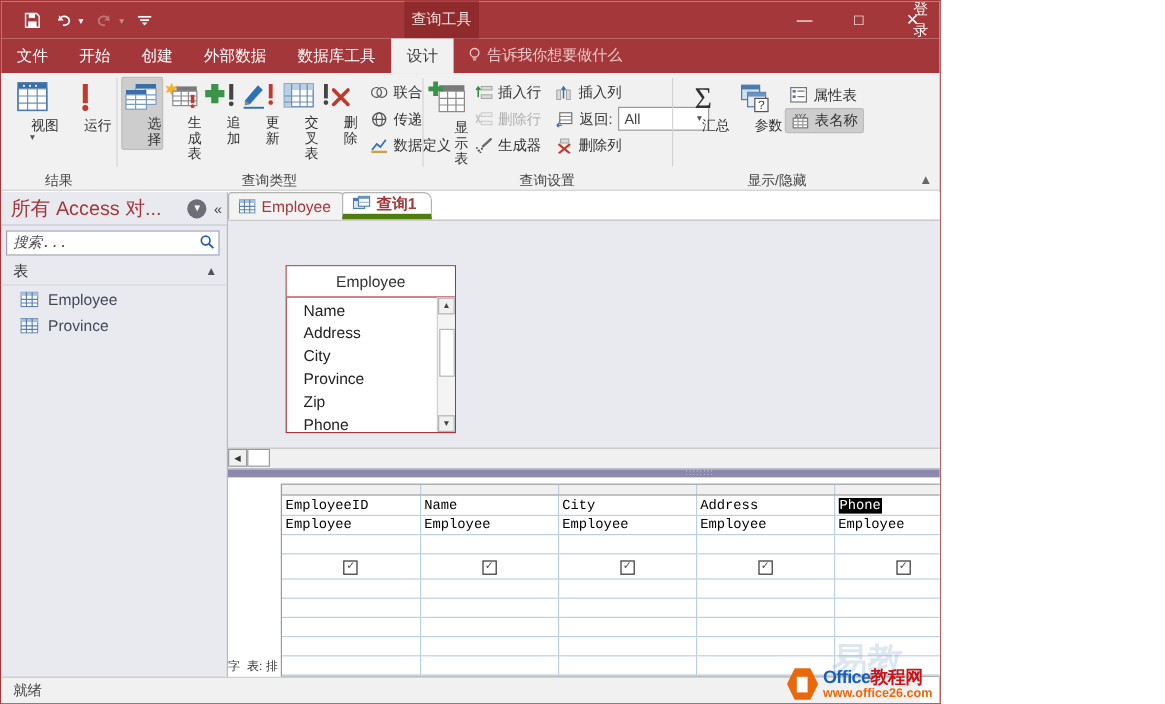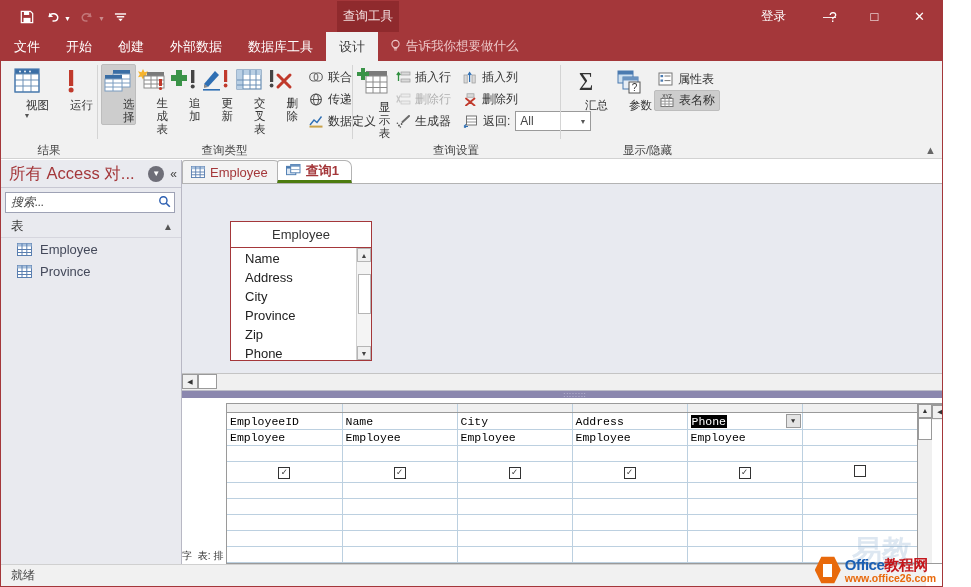--- a/index.html
+++ b/index.html
@@ -6,21 +6,21 @@
   html, body { margin:0; padding:0; }
   body {
     width: 971px; height: 587px;
     font-family: "Liberation Sans", "DejaVu Sans", sans-serif;
     font-size: 12px;
     background: #fff;
     overflow: hidden;
     position: relative;
   }
   .app {
-    width: 943px; height: 587px;
+    width: 784px; height: 587px;
     position: relative;
     background: #fff;
     border: 1px solid #a4373a;
     overflow: hidden;
   }
 
   
   .titlebar {
     height: 31px;
     background: #a4373a;
@@ -182,21 +182,21 @@
   .nav-search {
     margin: 4px 6px 0 4px;
     height: 21px; background:#fff;
     border:1px solid #9ea2b5;
     display:flex;align-items:center;
     padding: 0 3px;
   }
   .nav-search input {
     flex:1; border:0; outline:0; font-size:12px;
     font-style: italic; color:#333;
-    font-family:Liberation Serif, serif;
+    font-family:Liberation Mono, monospace;
   }
   .nav-search input::placeholder { color:#4a4a4a; font-style: italic;}
   .mag { color:#2a5db0; font-size:12px; }
   .nav-group {
     height: 22px; display:flex;align-items:center;
     padding: 0 8px 0 10px;
     font-size:12.5px; color:#333;
     border-bottom: 1px solid #d6d6de;
     margin-top: 3px;
   }
@@ -219,21 +219,21 @@
     height: 23px;
     display:flex; align-items:center; gap:5px;
     padding: 0 12px 0 8px;
     font-size:13px; color:#a4373a;
     border: 1px solid #b3b3b3;
     border-bottom:none;
     background:#f3f3f3;
     border-top-left-radius: 3px; border-top-right-radius: 7px;
     margin-right:-4px;
   }
-  .dtab.active { background:#fff; border-bottom: 3px solid #4d7c0f; z-index:2; font-weight:bold;}
+  .dtab.active { background:#fff; border-bottom: 5px solid #4d7c0f; z-index:2; font-weight:bold;}
   .tab-close {
     position:absolute; right: 6px; top: 3px;
     font-size: 13px; color:#444;
   }
 
   
   .design-upper {
     height: 212px;
     background:#e8eaf0;
     position:relative;
@@ -654,43 +654,43 @@
           <div class="smallbtn">
             <span class="icon">
               <svg width="15" height="13" viewBox="0 0 15 13">
                   <rect x="1" y="4" width="3.2" height="8" fill="#dadada" stroke="#999" stroke-width=".7"></rect>
                   <rect x="9" y="4" width="3.2" height="8" fill="#dadada" stroke="#999" stroke-width=".7"></rect>
                   <path d="M6.6 11 v-9 M5 4 L6.6 1.6 L8.3 4" fill="none" stroke="#2f6fb3" stroke-width="1.2"></path>
                 </svg>
             </span>
             <span>插入列</span>
           </div>
-          <div class="smallbtn">
-            <span class="icon">
-              <svg width="15" height="13" viewBox="0 0 15 13">
-                  <rect x="4" y="0.8" width="7" height="3.4" fill="#dadada" stroke="#999" stroke-width=".7"></rect>
-                  <path d="M3 5.5 L11.5 12.5 M11.5 5.5 L3 12.5" stroke="#c0392b" stroke-width="1.8" stroke-linecap="round"></path>
-                </svg>
-            </span>
-            <span>删除列</span>
-          </div>
           <div class="smallbtn" style="gap:5px">
             <span class="icon">
               <svg width="15" height="13" viewBox="0 0 15 13">
                   <rect x="3.5" y="1" width="10" height="9" fill="#fff" stroke="#666" stroke-width=".9"></rect>
                   <line x1="3.5" y1="4" x2="13.5" y2="4" stroke="#666" stroke-width=".7"></line>
                   <line x1="3.5" y1="7" x2="13.5" y2="7" stroke="#666" stroke-width=".7"></line>
                   <path d="M1 11.5 h4 M1 11.5 l2 -2 M1 11.5 l2 2" stroke="#2f6fb3" stroke-width="1.1" fill="none"></path>
                 </svg>
             </span>
             <span>返回:</span>
             <span class="returnbox">
               <span>All</span>
               <span style="font-size:7px;color:#555;">▼</span>
             </span>
+          </div>
+          <div class="smallbtn">
+            <span class="icon">
+              <svg width="15" height="13" viewBox="0 0 15 13">
+                  <rect x="4" y="0.8" width="7" height="3.4" fill="#dadada" stroke="#999" stroke-width=".7"></rect>
+                  <path d="M3 5.5 L11.5 12.5 M11.5 5.5 L3 12.5" stroke="#c0392b" stroke-width="1.8" stroke-linecap="round"></path>
+                </svg>
+            </span>
+            <span>删除列</span>
           </div>
         </div>
       </div>
       <div class="rgroup-label">查询设置</div>
     </div>
 
     <div class="rgroup" style="width:175px">
       <div class="rgroup-items">
         <div class="bigbtn">
           <span class="icon">

